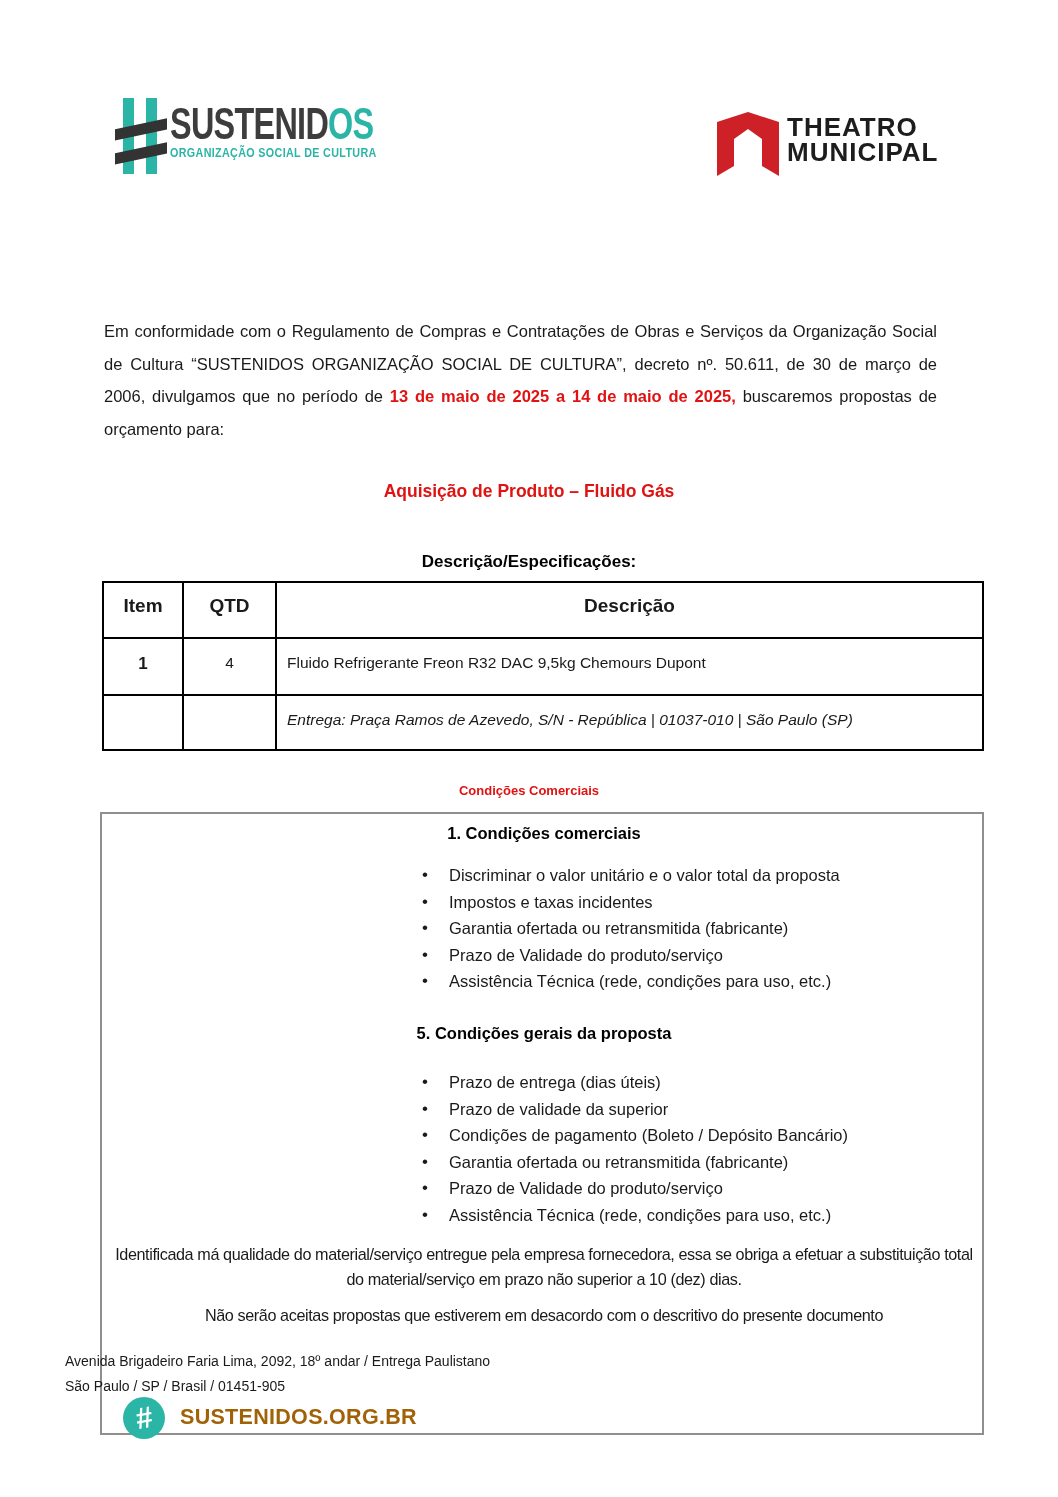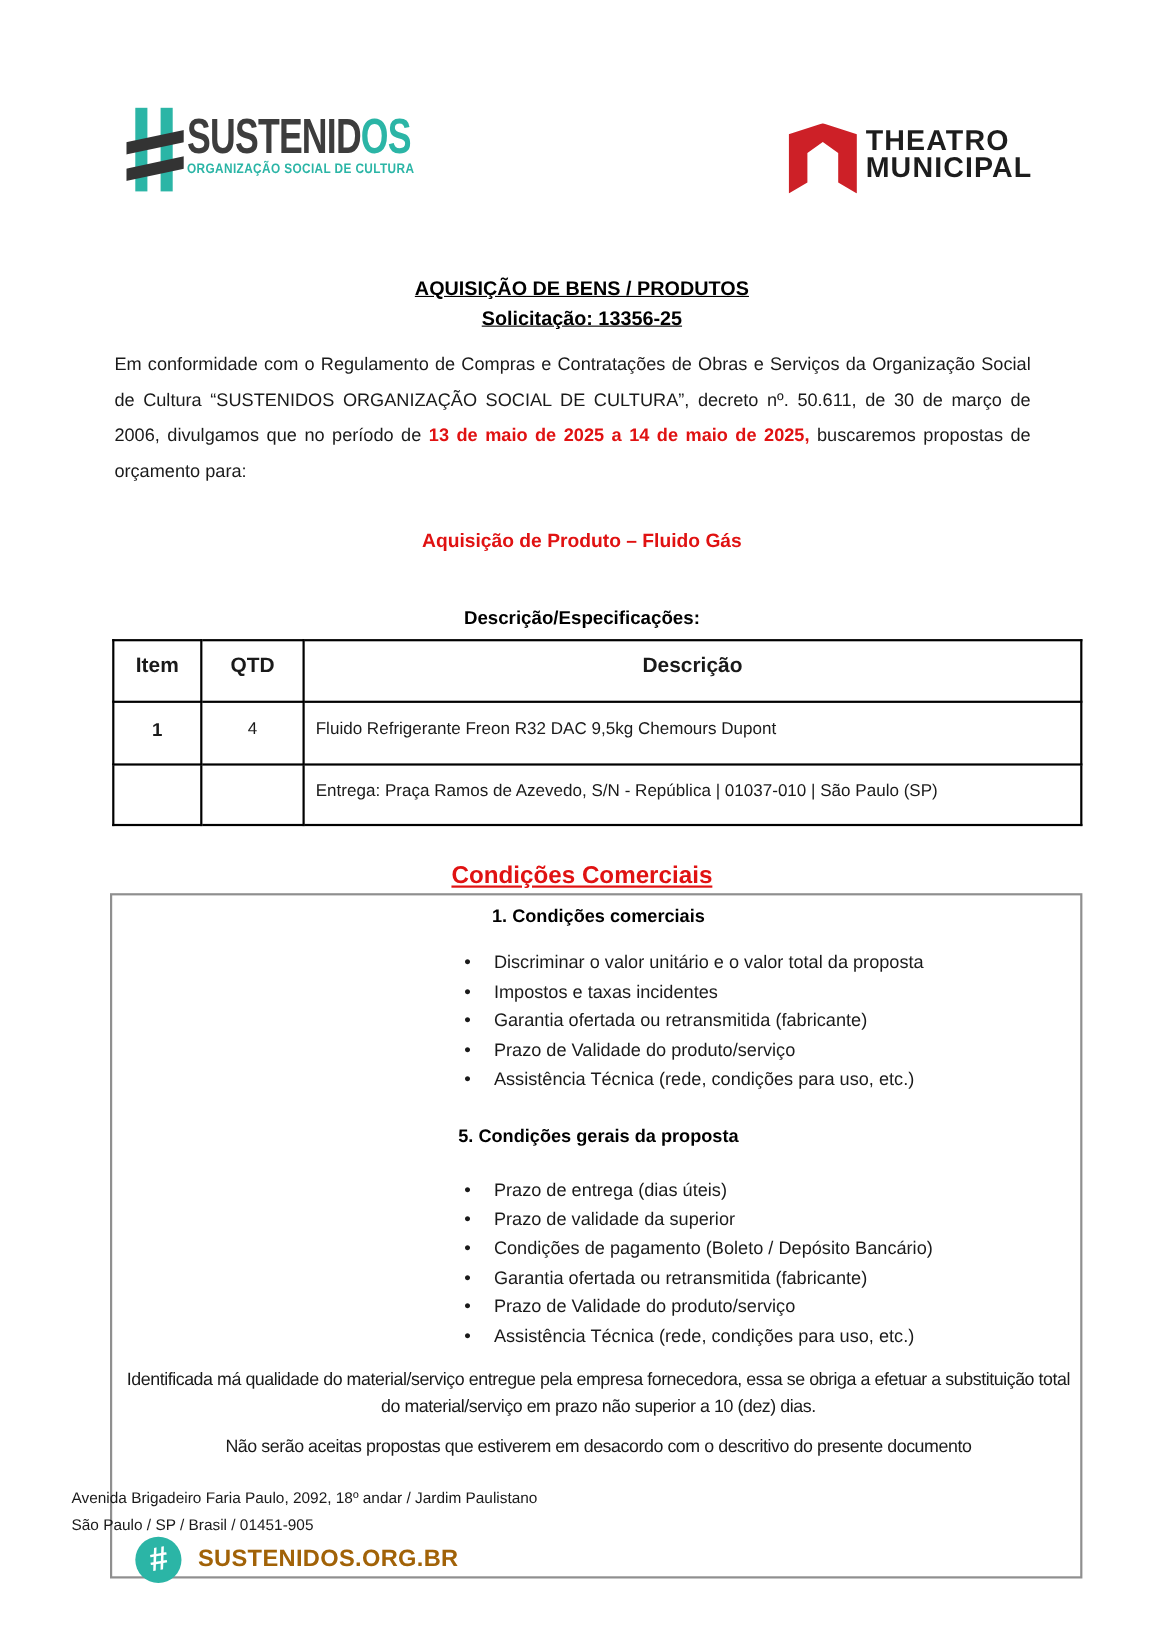--- a/index.html
+++ b/index.html
@@ -72,27 +72,27 @@
   .spec-table col.c-item { width:80px; }
   .spec-table col.c-qtd  { width:93px; }
   .spec-table th, .spec-table td {
     border:2px solid #000; vertical-align:top; background:#fff;
   }
   .spec-table th { font-size:19px; font-weight:bold; text-align:center; height:56px; padding-top:12px; }
   .spec-table td { font-size:15.5px; padding-top:15px; }
   .spec-table td.center { text-align:center; }
   .spec-table td.desc { padding-left:10px; padding-right:8px; }
   .spec-table tr.r1 td { height:57px; }
-  .spec-table tr.r2 td { height:55px; }
+  .spec-table tr.r2 td { height:55px;font-style:italic; }
   .spec-table td.bold { font-weight:bold; font-size:17px; }
 
   
   .cond-heading {
     position:absolute; left:0; top:779px; width:1058px; text-align:center;
-    color:#e01212; font-weight:bold; font-size:22px; text-decoration:underline;
+    color:#e01212; font-weight:bold; font-size:13px; 
   }
   .cond-box {
     position:absolute; left:100px; top:808px; width:884px; height:623px;
     border:2px solid #8f8f8f; background:#fff;
   }
   .cond-sec-title { position:absolute; left:0; width:884px; text-align:center; font-weight:bold; font-size:16.5px; color:#000; }
   .sec1-title { top:10px; }
   .sec2-title { top:210px; }
   .cond-list { position:absolute; left:347px; list-style:none; }
   .list1 { top:48px; }
@@ -148,24 +148,20 @@
   <div class="logo-theatro">
     <svg class="theatro-arch" width="62" height="64" viewBox="0 0 62 64">
       <path d="M0,10 L31,0 L62,10 L62,64 L45,54 L45,27 L31,17 L17,27 L17,54 L0,64 Z" fill="#cd2027"></path>
     </svg>
     <div class="theatro-words">
       <div>THEATRO</div>
       <div>MUNICIPAL</div>
     </div>
   </div>
 
-  <div class="doc-title">
-    <div><span>AQUISIÇÃO DE BENS / PRODUTOS</span></div>
-    <div><span>Solicitação: 13356-25</span></div>
-  </div>
 
   <p class="intro"><span>Em conformidade com o Regulamento de Compras e Contratações de Obras e Serviços da Organização Social de Cultura “SUSTENIDOS ORGANIZAÇÃO SOCIAL DE CULTURA”, decreto nº. 50.611, de 30 de março de 2006, divulgamos que no período de </span><span class="highlight">13 de maio de 2025 a 14 de maio de 2025,</span><span> buscaremos propostas de orçamento para:</span></p>
 
   <div class="product-title">Aquisição de Produto – Fluido Gás</div>
 
   <div class="spec-heading">Descrição/Especificações:</div>
 
   <table class="spec-table">
     <colgroup>
         <col class="c-item">
@@ -211,21 +207,21 @@
       <li>Garantia ofertada ou retransmitida (fabricante)</li>
       <li>Prazo de Validade do produto/serviço</li>
       <li>Assistência Técnica (rede, condições para uso, etc.)</li>
     </ul>
 
     <div class="cond-note note1">Identificada má qualidade do material/serviço entregue pela empresa fornecedora, essa se obriga a efetuar a substituição total do material/serviço em prazo não superior a 10 (dez) dias.</div>
     <div class="cond-note note2">Não serão aceitas propostas que estiverem em desacordo com o descritivo do presente documento</div>
   </div>
 
   <div class="footer-address">
-    <div>Avenida Brigadeiro Faria Paulo, 2092, 18º andar / Jardim Paulistano</div>
+    <div>Avenida Brigadeiro Faria Lima, 2092, 18º andar / Entrega Paulistano</div>
     <div>São Paulo / SP / Brasil / 01451-905</div>
   </div>
 
   <div class="footer-logo">
     <div class="footer-circle">
       <span class="hash-glyph">#</span>
     </div>
     <div class="footer-site">SUSTENIDOS.ORG.BR</div>
   </div>
 

